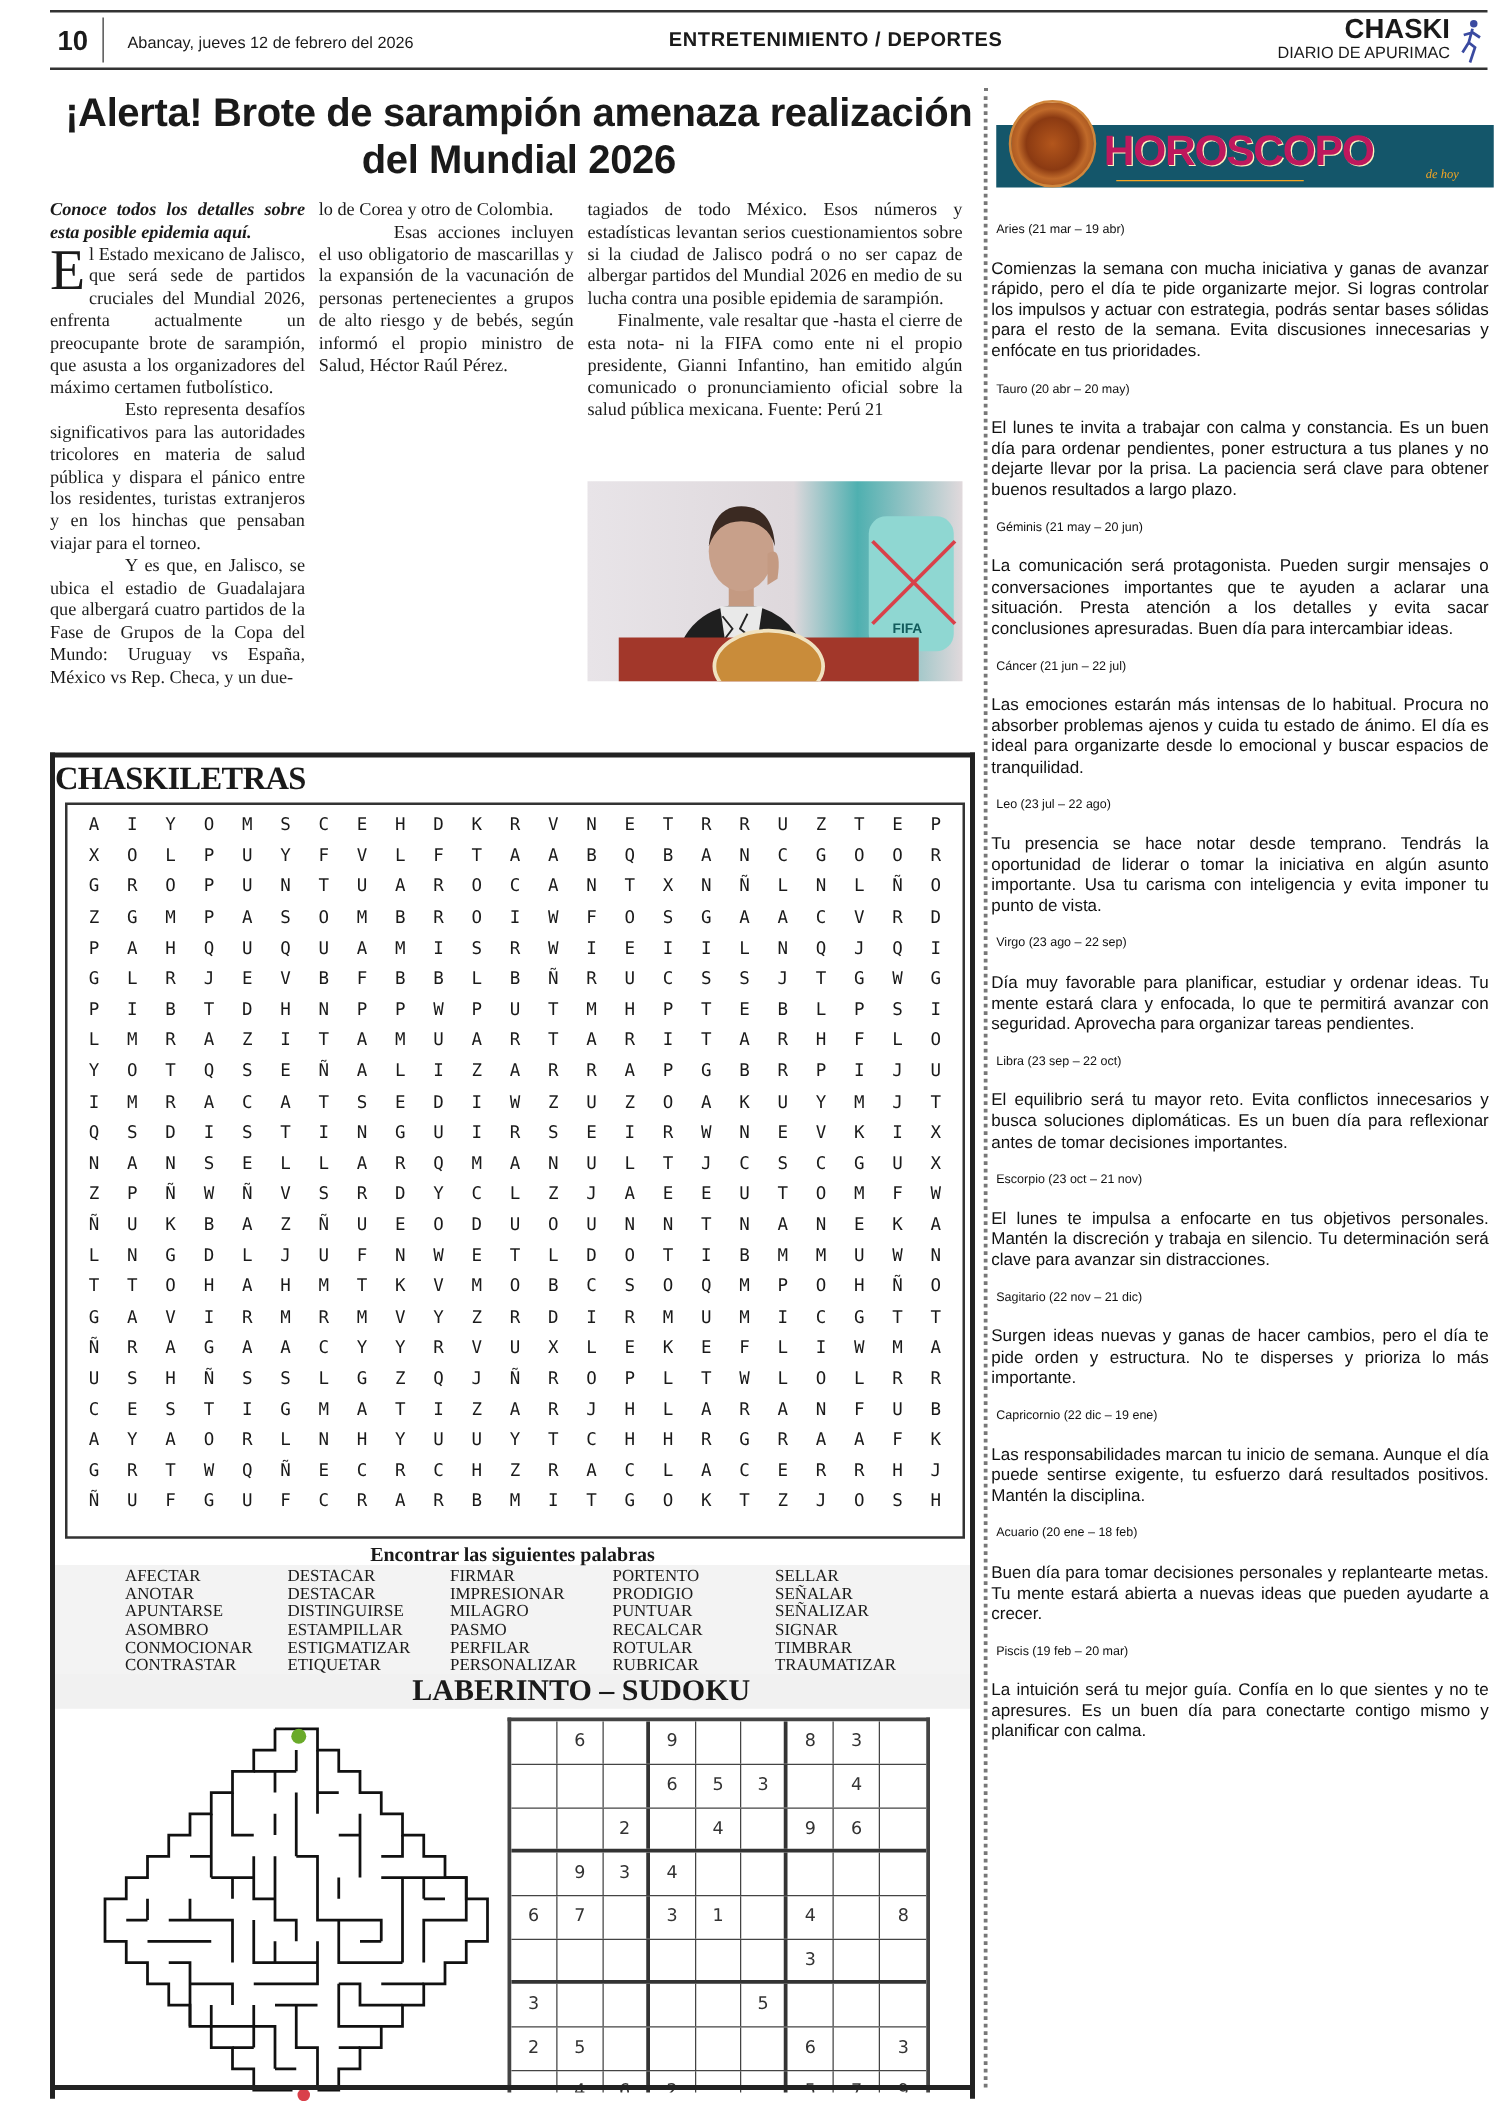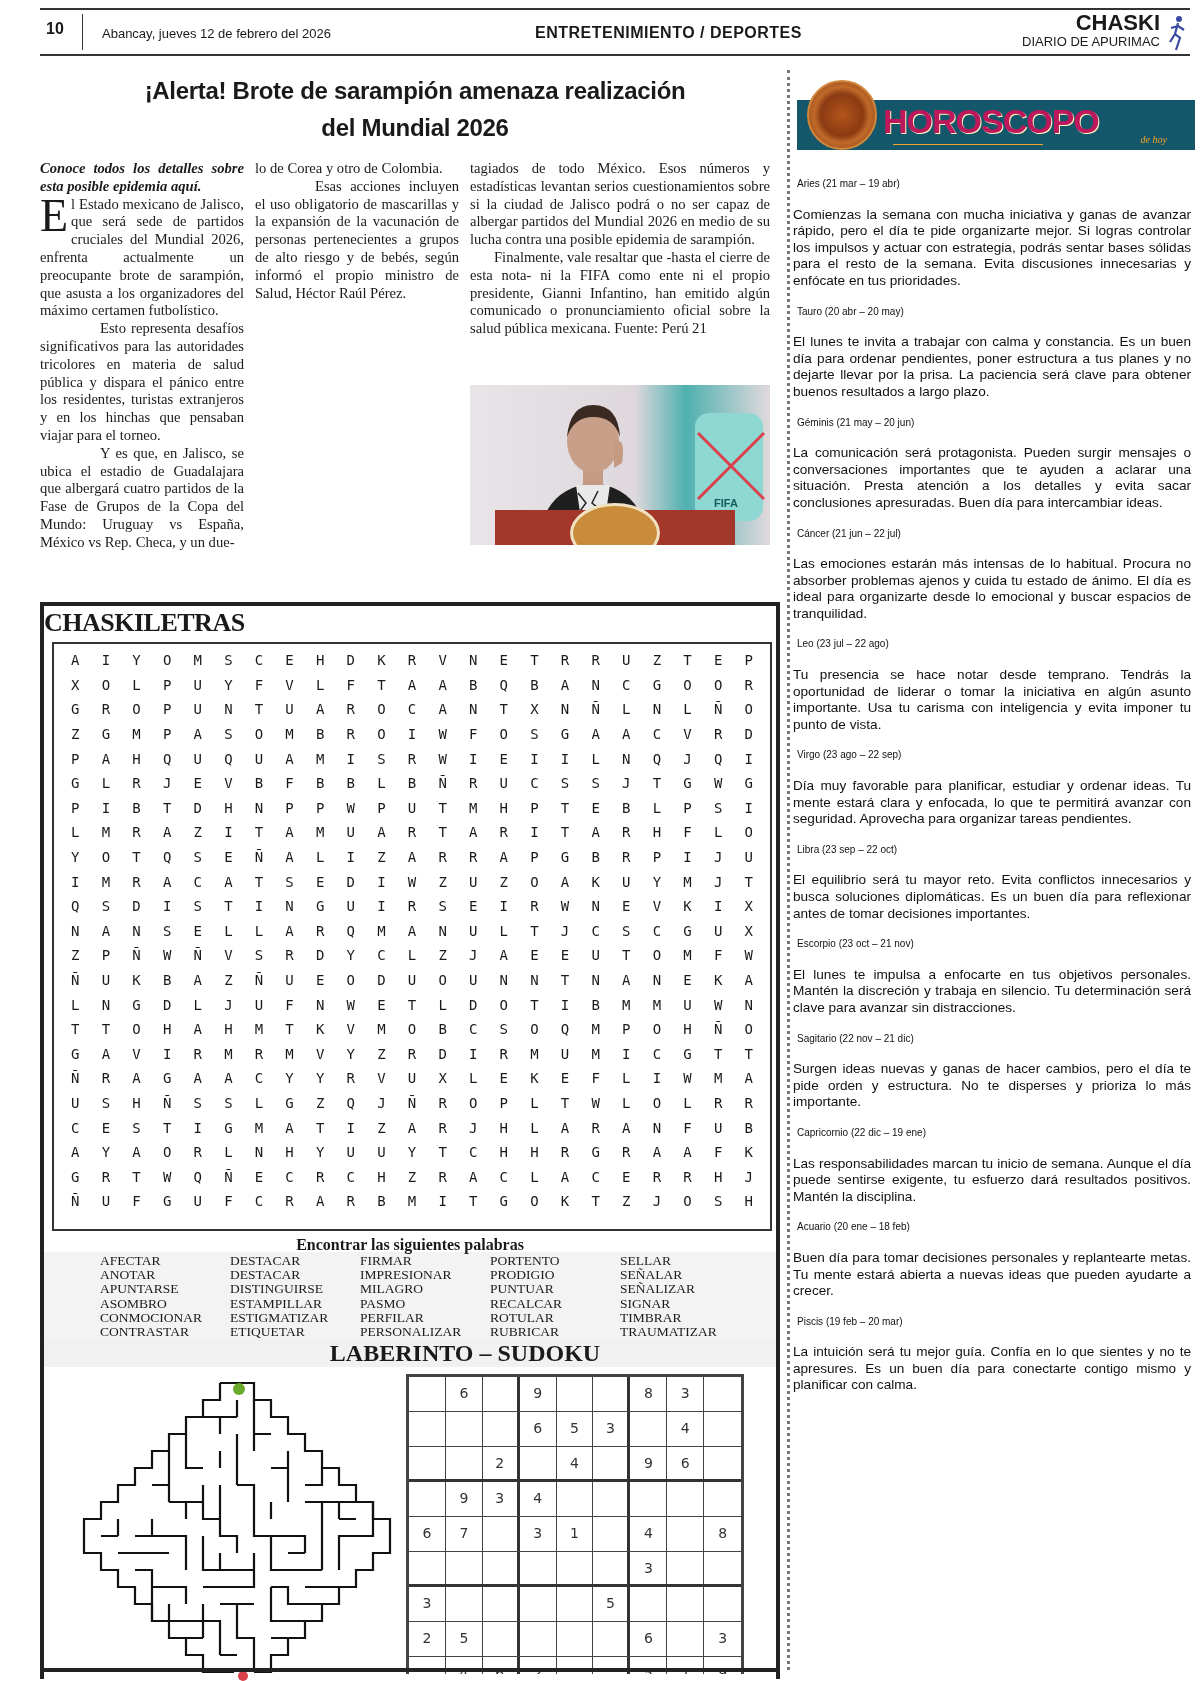--- a/index.html
+++ b/index.html
@@ -1,30 +1,30 @@
 <!DOCTYPE html>
 <html><head>
 <meta charset="utf-8">
 <style>
   * { box-sizing: border-box; margin: 0; padding: 0; }
   body { width: 1200px; height: 1681px; background: #ffffff; font-family: "Liberation Serif", serif; color: #1a1a1a; position: relative; overflow: hidden; }
 
   
   .hdr { position: absolute; left: 40px; top: 8px; width: 1150px; height: 48px; border-top: 2px solid #333; border-bottom: 2px solid #333; }
-  .hdr .pnum { position: absolute; left: 6px; top: 10px; font-family: "Liberation Sans", sans-serif; font-weight: bold; font-size: 16px; }
+  .hdr .pnum { position: absolute; left: 6px; top: 10px; font-family: "Liberation Sans", sans-serif; font-weight: bold; font-size: 22px; }
   .hdr .vsep { position: absolute; left: 42px; top: 4px; height: 36px; border-left: 1px solid #333; }
   .hdr .date { position: absolute; left: 62px; top: 16px; font-family: "Liberation Sans", sans-serif; font-size: 13px; }
   .hdr .section { position: absolute; left: 495px; top: 14px; font-family: "Liberation Sans", sans-serif; font-weight: bold; font-size: 16px; letter-spacing: 0.5px; }
   .hdr .brand { position: absolute; right: 30px; top: 2px; text-align: right; font-family: "Liberation Sans", sans-serif; }
   .hdr .brand .b1 { font-weight: bold; font-size: 22px; line-height: 22px; }
   .hdr .brand .b2 { font-size: 13px; line-height: 16px; }
   .hdr .runner { position: absolute; right: 2px; top: 4px; width: 22px; height: 38px; }
 
   
-  .headline { position: absolute; left: 40px; top: 72px; width: 750px; text-align: center; font-family: "Liberation Sans", sans-serif; font-weight: bold; font-size: 24px; line-height: 37px; letter-spacing: -0.3px; }
+  .headline { position: absolute; left: 40px; top: 72px; width: 750px; text-align: center; font-family: "Liberation Sans", sans-serif; font-weight: bold; font-size: 32px; line-height: 37px; letter-spacing: -0.3px; }
 
   
   .col { position: absolute; top: 160px; width: 204px; font-size: 14.6px; line-height: 17.8px; text-align: justify; hyphens: manual; }
   .col p { margin: 0; }
   .col .ind { text-indent: 60px; }
   .col .ind2 { text-indent: 24px; }
   .lead { font-weight: bold; font-style: italic; }
   .dropcap { float: left; font-size: 46px; line-height: 36px; margin: 2px 3px 0 0; }
   .c1 { left: 40px; }
   .c2 { left: 255px; }

